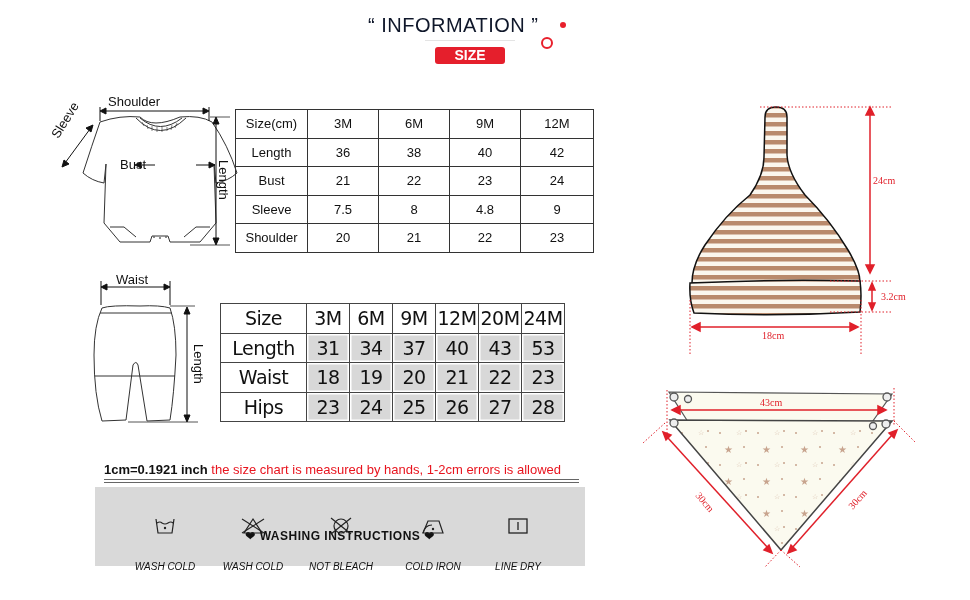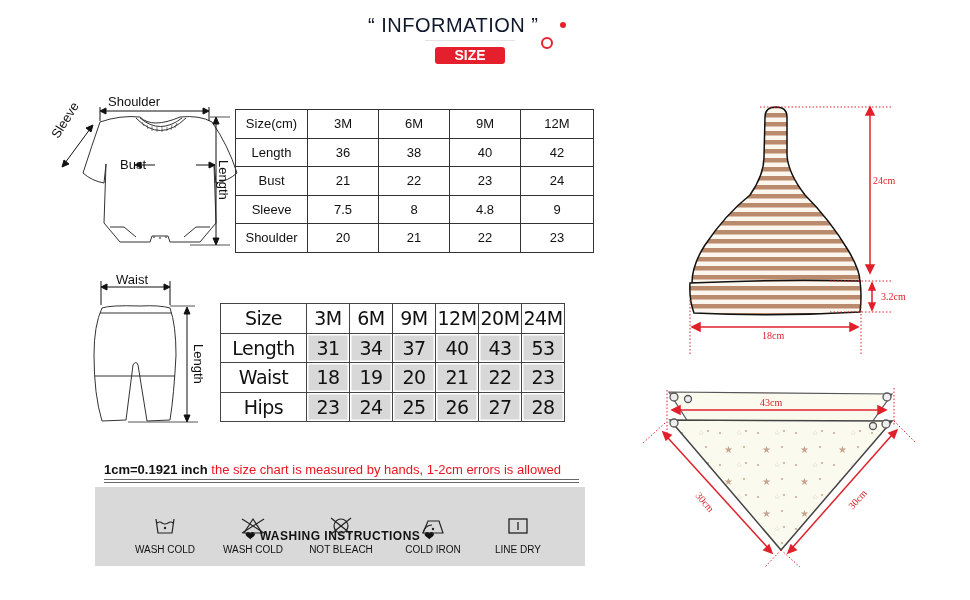--- a/index.html
+++ b/index.html
@@ -35,21 +35,21 @@
   .note .k { color: #111; font-weight: bold; }
   .note .r { color: #e8141e; }
   .note-rule1 { position: absolute; left: 104px; top: 479px; width: 475px; height: 1px; background: #666; }
   .note-rule2 { position: absolute; left: 104px; top: 482px; width: 475px; height: 1px; background: #666; }
 
   
   .wash { position: absolute; left: 95px; top: 487px; width: 490px; height: 79px; background: #d9d9d9; }
   .wash-title { position: absolute; left: 0; width: 100%; top: 6px; text-align: center; font-size: 12px; font-weight: bold; letter-spacing: 0.5px; color: #111; margin-top: 36px; }
   .wash-item { position: absolute; top: 30px; width: 100px; text-align: center; }
   .wash-item svg { position: static; display: block; margin: 0 auto; }
-  .wash-label { display: block; margin-top: 9px; font-size: 10px; color: #111; white-space: nowrap; }
+  .wash-label { display: block; margin-top: 26px; font-size: 10px; color: #111; white-space: nowrap; font-style: italic; }
 
   .lbl { position: absolute; font-size: 12px; white-space: nowrap; color: #111; }
   .red-lbl { position: absolute; font-family: "Liberation Serif", serif; font-size: 10px; color: #e0202a; white-space: nowrap; }
 </style>
 </head>
 <body>
 
 <div class="title">“ INFORMATION ”</div>
 <div class="title-dot"></div>
 <div class="title-circle"></div>

